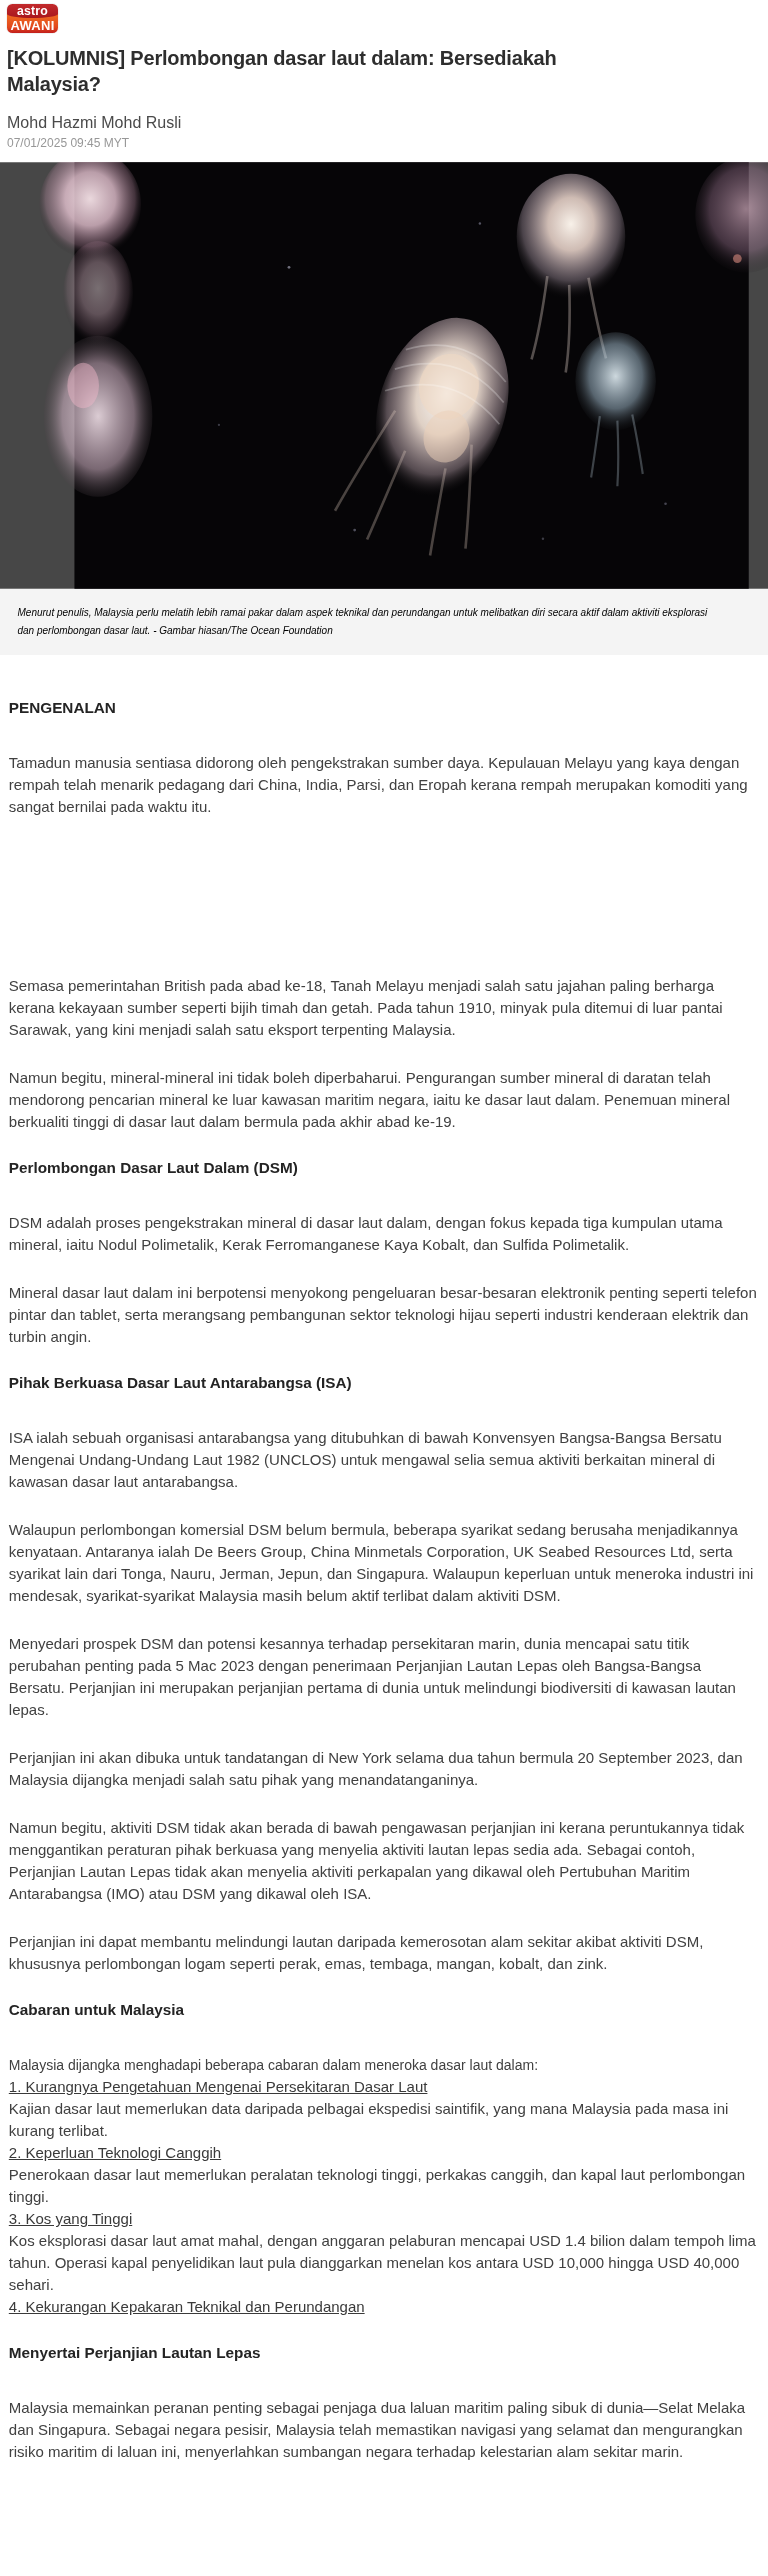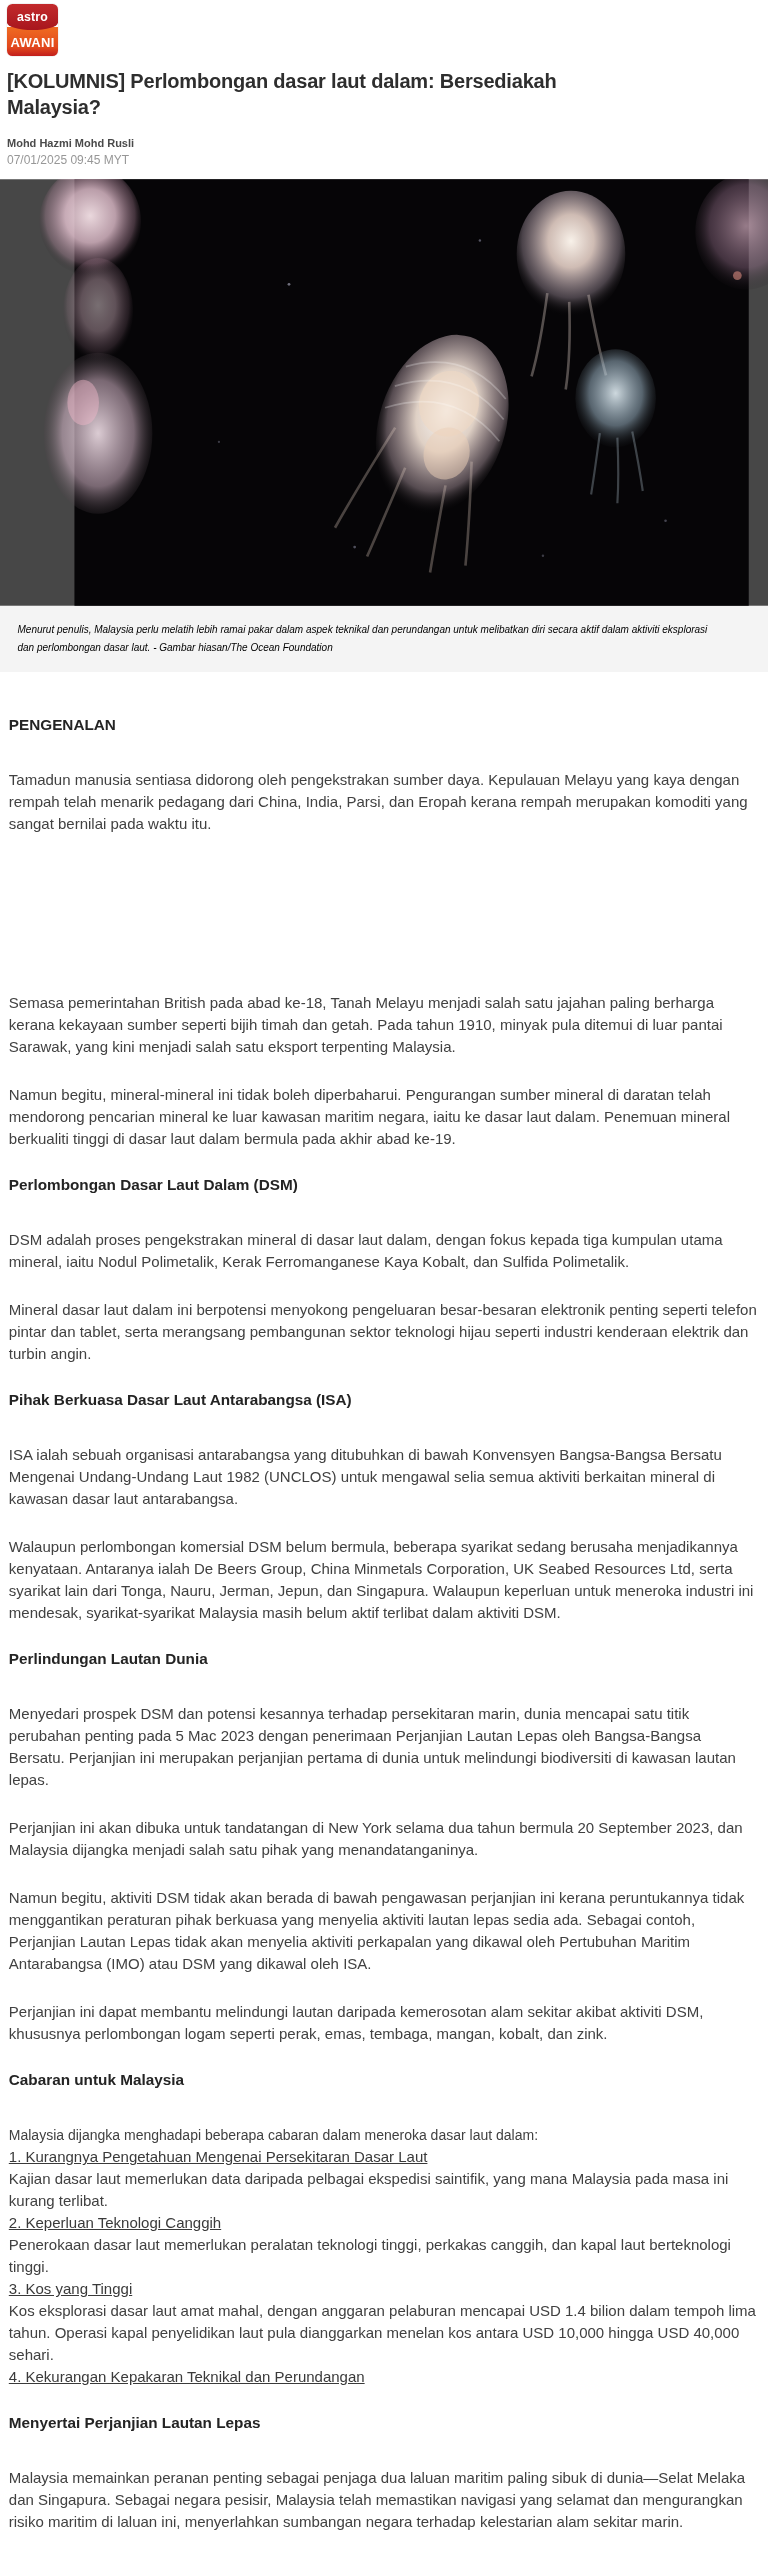--- a/index.html
+++ b/index.html
@@ -1,26 +1,26 @@
 <!DOCTYPE html>
 <html style="font-size:14px"><head>
 <meta charset="utf-8">
 <style>
   html,body{margin:0;padding:0;background:#ffffff;}
   body{font-family:"Liberation Sans", sans-serif; color:#414141; width:768px;}
   .page{width:768px; min-height:2576px; background:#fff;}
 
   
   .header{padding:3.5px 8.8px 0 7px;}
-  .logo{width:51px;height:52px;border-radius:5.3px;overflow:hidden;display:flex;flex-direction:column;box-shadow:0 0 0 0.9px rgba(0,0,0,0.05);}
+  .logo{width:51px;height:29px;border-radius:5.3px;overflow:hidden;display:flex;flex-direction:column;box-shadow:0 0 0 0.9px rgba(0,0,0,0.05);}
   .logo-top{flex:1.05;background:linear-gradient(180deg,#c22a2c 0%,#a8161d 100%);display:flex;align-items:center;justify-content:center;color:#fff;font-weight:bold;font-size:12.3px;letter-spacing:0.2px;border-radius:0 0 50% 50%/0 0 28% 28%;position:relative;z-index:2;}
   .logo-bottom{flex:1;background:linear-gradient(180deg,#ef6b21 0%,#e2481d 70%,#c21e1c 100%);display:flex;align-items:center;justify-content:center;color:#fff;font-weight:bold;font-size:13px;letter-spacing:0.3px;margin-top:-3.5px;padding-top:3.5px;}
   .title{font-size:20px;line-height:1.32;font-weight:bold;color:#2e2e2e;margin:12.3px 0 16px 0;max-width:622px;letter-spacing:-0.2px;}
   .byline{margin:1.8px 0 12.3px 0;}
-  .author{font-size:11px;color:#4a4a4a;margin:0 0 4.4px 0;font-weight:bold;}
+  .author{font-size:16px;color:#4a4a4a;margin:0 0 4.4px 0;}
   .date{font-size:12px;color:#979797;margin:0;}
 
   
   .hero{width:768px;height:427px;display:block;}
   .hero svg{display:block;}
   .caption-bar{background:#f4f4f4;padding:15px 17.5px 16px 17.5px;}
   .caption{font-style:italic;font-size:10px;line-height:1.75;color:#000000;max-width:697px;margin:0;}
 
   
   .body-wrap{padding:23px 8.8px 35px 8.8px;}
@@ -130,32 +130,31 @@
       <p class="para">Tamadun manusia sentiasa didorong oleh pengekstrakan sumber daya. Kepulauan Melayu yang kaya dengan rempah telah menarik pedagang dari China, India, Parsi, dan Eropah kerana rempah merupakan komoditi yang sangat bernilai pada waktu itu.</p>
       <div class="ad-gap"></div>
       <p class="para">Semasa pemerintahan British pada abad ke-18, Tanah Melayu menjadi salah satu jajahan paling berharga kerana kekayaan sumber seperti bijih timah dan getah. Pada tahun 1910, minyak pula ditemui di luar pantai Sarawak, yang kini menjadi salah satu eksport terpenting Malaysia.</p>
       <p class="para">Namun begitu, mineral-mineral ini tidak boleh diperbaharui. Pengurangan sumber mineral di daratan telah mendorong pencarian mineral ke luar kawasan maritim negara, iaitu ke dasar laut dalam. Penemuan mineral berkualiti tinggi di dasar laut dalam bermula pada akhir abad ke-19.</p>
       <h3 class="sec-heading">Perlombongan Dasar Laut Dalam (DSM)</h3>
       <p class="para">DSM adalah proses pengekstrakan mineral di dasar laut dalam, dengan fokus kepada tiga kumpulan utama mineral, iaitu Nodul Polimetalik, Kerak Ferromanganese Kaya Kobalt, dan Sulfida Polimetalik.</p>
       <p class="para">Mineral dasar laut dalam ini berpotensi menyokong pengeluaran besar-besaran elektronik penting seperti telefon pintar dan tablet, serta merangsang pembangunan sektor teknologi hijau seperti industri kenderaan elektrik dan turbin angin.</p>
       <h3 class="sec-heading">Pihak Berkuasa Dasar Laut Antarabangsa (ISA)</h3>
       <p class="para">ISA ialah sebuah organisasi antarabangsa yang ditubuhkan di bawah Konvensyen Bangsa-Bangsa Bersatu Mengenai Undang-Undang Laut 1982 (UNCLOS) untuk mengawal selia semua aktiviti berkaitan mineral di kawasan dasar laut antarabangsa.</p>
       <p class="para">Walaupun perlombongan komersial DSM belum bermula, beberapa syarikat sedang berusaha menjadikannya kenyataan. Antaranya ialah De Beers Group, China Minmetals Corporation, UK Seabed Resources Ltd, serta syarikat lain dari Tonga, Nauru, Jerman, Jepun, dan Singapura. Walaupun keperluan untuk meneroka industri ini mendesak, syarikat-syarikat Malaysia masih belum aktif terlibat dalam aktiviti DSM.</p>
-      <h3 class="sec-heading">Perlindungan Lautan Dunia</h3>
       <p class="para">Menyedari prospek DSM dan potensi kesannya terhadap persekitaran marin, dunia mencapai satu titik perubahan penting pada 5 Mac 2023 dengan penerimaan Perjanjian Lautan Lepas oleh Bangsa-Bangsa Bersatu. Perjanjian ini merupakan perjanjian pertama di dunia untuk melindungi biodiversiti di kawasan lautan lepas.</p>
       <p class="para">Perjanjian ini akan dibuka untuk tandatangan di New York selama dua tahun bermula 20 September 2023, dan Malaysia dijangka menjadi salah satu pihak yang menandatanganinya.</p>
       <p class="para">Namun begitu, aktiviti DSM tidak akan berada di bawah pengawasan perjanjian ini kerana peruntukannya tidak menggantikan peraturan pihak berkuasa yang menyelia aktiviti lautan lepas sedia ada. Sebagai contoh, Perjanjian Lautan Lepas tidak akan menyelia aktiviti perkapalan yang dikawal oleh Pertubuhan Maritim Antarabangsa (IMO) atau DSM yang dikawal oleh ISA.</p>
       <p class="para">Perjanjian ini dapat membantu melindungi lautan daripada kemerosotan alam sekitar akibat aktiviti DSM, khususnya perlombongan logam seperti perak, emas, tembaga, mangan, kobalt, dan zink.</p>
       <h3 class="sec-heading">Cabaran untuk Malaysia</h3>
       <div class="challenges">
         <p class="list-intro">Malaysia dijangka menghadapi beberapa cabaran dalam meneroka dasar laut dalam:</p>
         <p class="challenge-title">1. Kurangnya Pengetahuan Mengenai Persekitaran Dasar Laut</p>
         <p class="challenge-text">Kajian dasar laut memerlukan data daripada pelbagai ekspedisi saintifik, yang mana Malaysia pada masa ini kurang terlibat.</p>
         <p class="challenge-title">2. Keperluan Teknologi Canggih</p>
-        <p class="challenge-text">Penerokaan dasar laut memerlukan peralatan teknologi tinggi, perkakas canggih, dan kapal laut berteknologi tinggi.</p>
+        <p class="challenge-text">Penerokaan dasar laut memerlukan peralatan teknologi tinggi, perkakas canggih, dan kapal laut perlombongan tinggi.</p>
         <p class="challenge-title">3. Kos yang Tinggi</p>
         <p class="challenge-text">Kos eksplorasi dasar laut amat mahal, dengan anggaran pelaburan mencapai USD 1.4 bilion dalam tempoh lima tahun. Operasi kapal penyelidikan laut pula dianggarkan menelan kos antara USD 10,000 hingga USD 40,000 sehari.</p>
         <p class="challenge-title">4. Kekurangan Kepakaran Teknikal dan Perundangan</p>
       </div>
       <h3 class="sec-heading">Menyertai Perjanjian Lautan Lepas</h3>
       <p class="para">Malaysia memainkan peranan penting sebagai penjaga dua laluan maritim paling sibuk di dunia—Selat Melaka dan Singapura. Sebagai negara pesisir, Malaysia telah memastikan navigasi yang selamat dan mengurangkan risiko maritim di laluan ini, menyerlahkan sumbangan negara terhadap kelestarian alam sekitar marin.</p>
     </div>
 
 </div>
 

